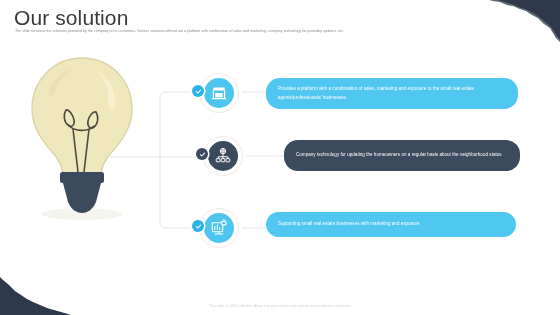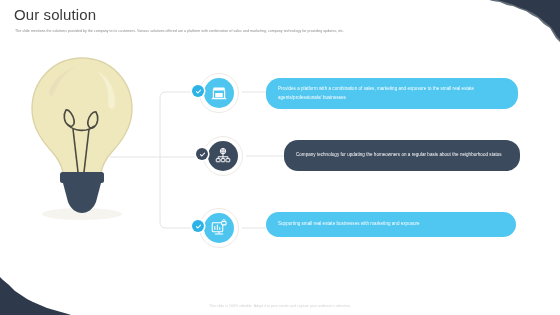--- a/index.html
+++ b/index.html
@@ -12,21 +12,21 @@
   #slide{position:absolute;inset:0;overflow:hidden;background:#fff;}
 
   
   .corner-deco{position:absolute;pointer-events:none;}
   .corner-tr{top:-2px;right:-2px;width:80px;height:46px;}
   .corner-bl{left:-2px;bottom:-2px;width:80px;height:46px;}
 
   
   #title{
     position:absolute;left:14px;top:6px;
-    font-size:15px;font-weight:400;color:#3a3a3a;
+    font-size:21px;font-weight:400;color:#3a3a3a;
     letter-spacing:.1px;white-space:nowrap;
   }
   #subtitle{
     position:absolute;left:15px;top:29px;right:14px;
     font-size:3.55px;color:#8a8a8a;line-height:1.5;
     letter-spacing:.04px;white-space:nowrap;
   }
   #footer{
     position:absolute;left:0;right:0;bottom:7px;
     text-align:center;font-size:3.5px;color:#d2d2d2;

